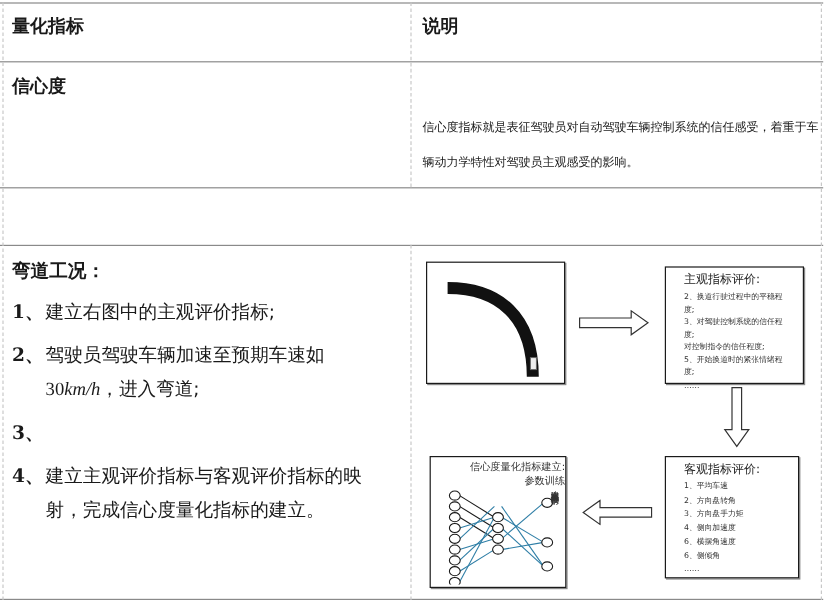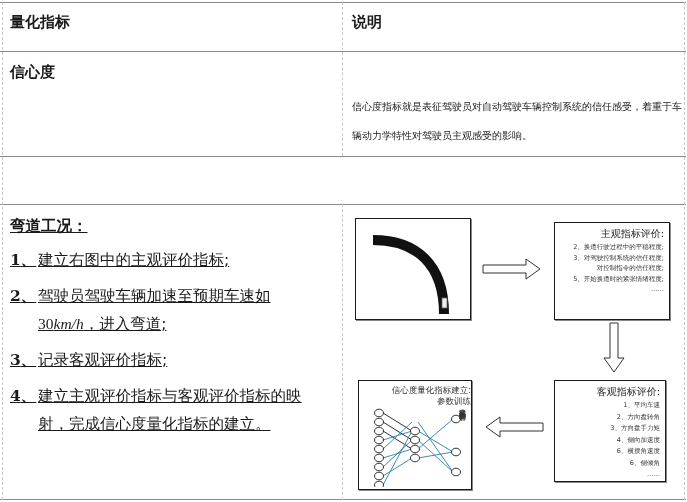--- a/index.html
+++ b/index.html
@@ -4,29 +4,29 @@
 <style>
   html, body { margin:0; padding:0; background:#ffffff; }
   body { width:687px; height:502px; position:relative; overflow:hidden;
          font-family:"DejaVu Sans", sans-serif; color:#1a1a1a; }
   .tbl { position:absolute; left:0; top:0; width:687px; height:502px; }
   .hline { position:absolute; left:0; width:686px; height:0; border-top:1.5px solid #8a8a8a; }
   .vdash { position:absolute; width:0; border-left:1px dashed #c8c8c8; }
   .cell-text { position:absolute; font-size:15px; line-height:28px; }
   .bold { font-weight:bold;font-family:Liberation Mono, monospace; }
   .desc { position:absolute; left:352px; top:64px; width:330px; font-size:10px; line-height:29px;margin-top:28px; }
-  .steps { position:absolute; left:10px; top:212px; width:330px; font-size:15.5px;text-decoration:underline; }
+  .steps { position:absolute; left:10px; top:212px; width:330px; font-size:15.5px; }
   .steps .title { font-weight:bold; line-height:28px; margin-bottom:6px; }
   .step { display:flex; line-height:28px; margin-bottom:8px; }
   .step .num { font-family:"DejaVu Serif", serif; font-weight:bold; width:28px; flex:none; }
   .step .txt { width:290px; }
   .ital { font-family:"Liberation Serif", serif; font-style:italic;text-align:center; }
   .ser { font-family:"Liberation Serif", serif; }
   .box { position:absolute; border:1.5px solid #1a1a1a; background:#fff; box-shadow:1px 1px 0 #888; }
-  .fbox { font-size:6.5px; line-height:10.5px; color:#333; padding:4px 5px; box-sizing:border-box;text-align:right; }
+  .fbox { font-size:6.5px; line-height:10.5px; color:#333; padding:4px 15px; box-sizing:border-box; }
   .fbox .h { font-size:10px; line-height:14px; color:#222; margin-bottom:1px; }
   .nnbox .h { position:absolute; left:0; width:100%; text-align:right; font-size:8.5px; line-height:11px; color:#333; }
   .vtext { position:absolute; writing-mode:vertical-rl; font-size:7px; line-height:8px; color:#333; letter-spacing:0.5px; }
   svg { position:absolute; }
 </style>
 </head>
 <body>
 
 <div class="tbl">
 
@@ -53,21 +53,20 @@
     <div class="step">
       <span class="num"><span>1</span><span>、</span></span>
       <span class="txt">建立右图中的主观评价指标;</span>
     </div>
     <div class="step">
       <span class="num"><span>2</span><span>、</span></span>
       <span class="txt"><span>驾驶员驾驶车辆加速至预期车速如</span><br><span class="ser">30</span><span class="ital">km/h</span><span>，进入弯道;</span></span>
     </div>
     <div class="step">
       <span class="num"><span>3</span><span>、</span></span>
-      <span class="txt">记录客观评价指标;</span>
     </div>
     <div class="step">
       <span class="num"><span>4</span><span>、</span></span>
       <span class="txt">建立主观评价指标与客观评价指标的映射，完成信心度量化指标的建立。</span>
     </div>
   </div>
 
   <div class="box" style="left:355px; top:218px; width:114px; height:100px">
     <svg width="114" height="100" viewBox="0 0 114 100">
       <path d="M17 21 C 60 21, 88 45, 88 95" fill="none" stroke="#111" stroke-width="10"></path>

